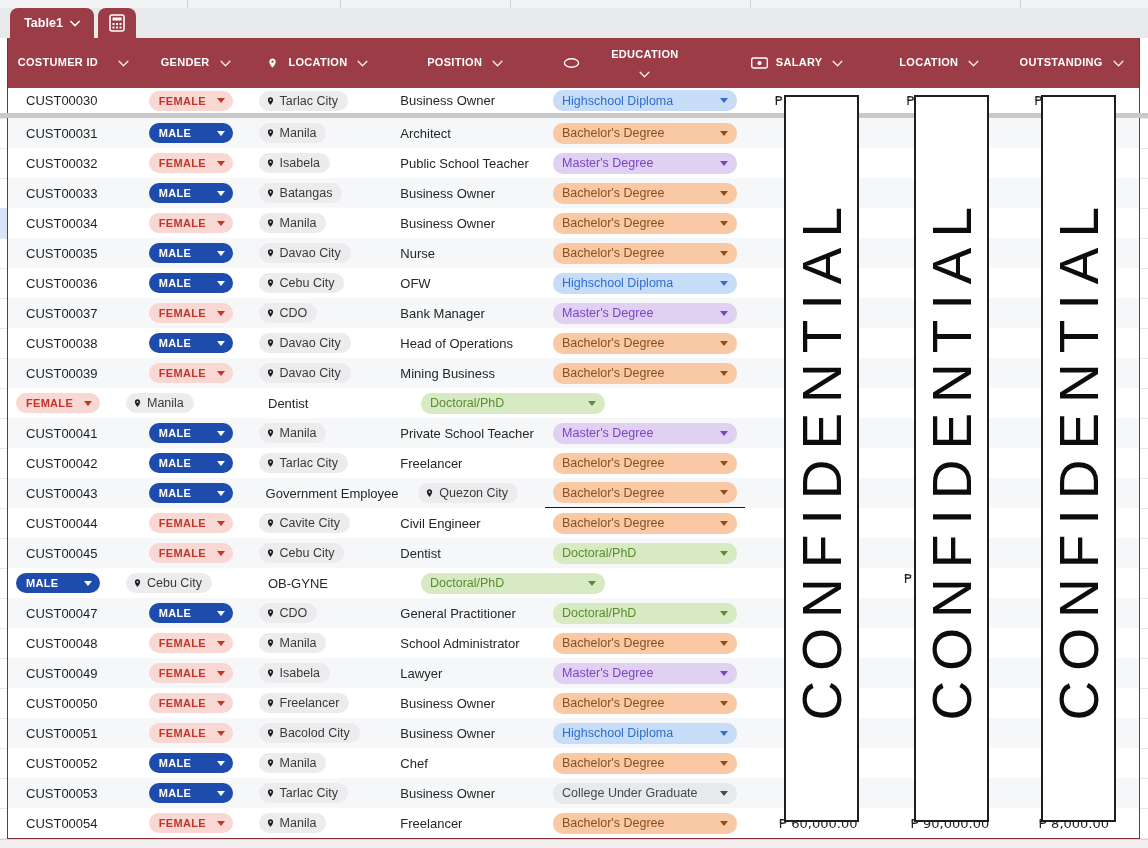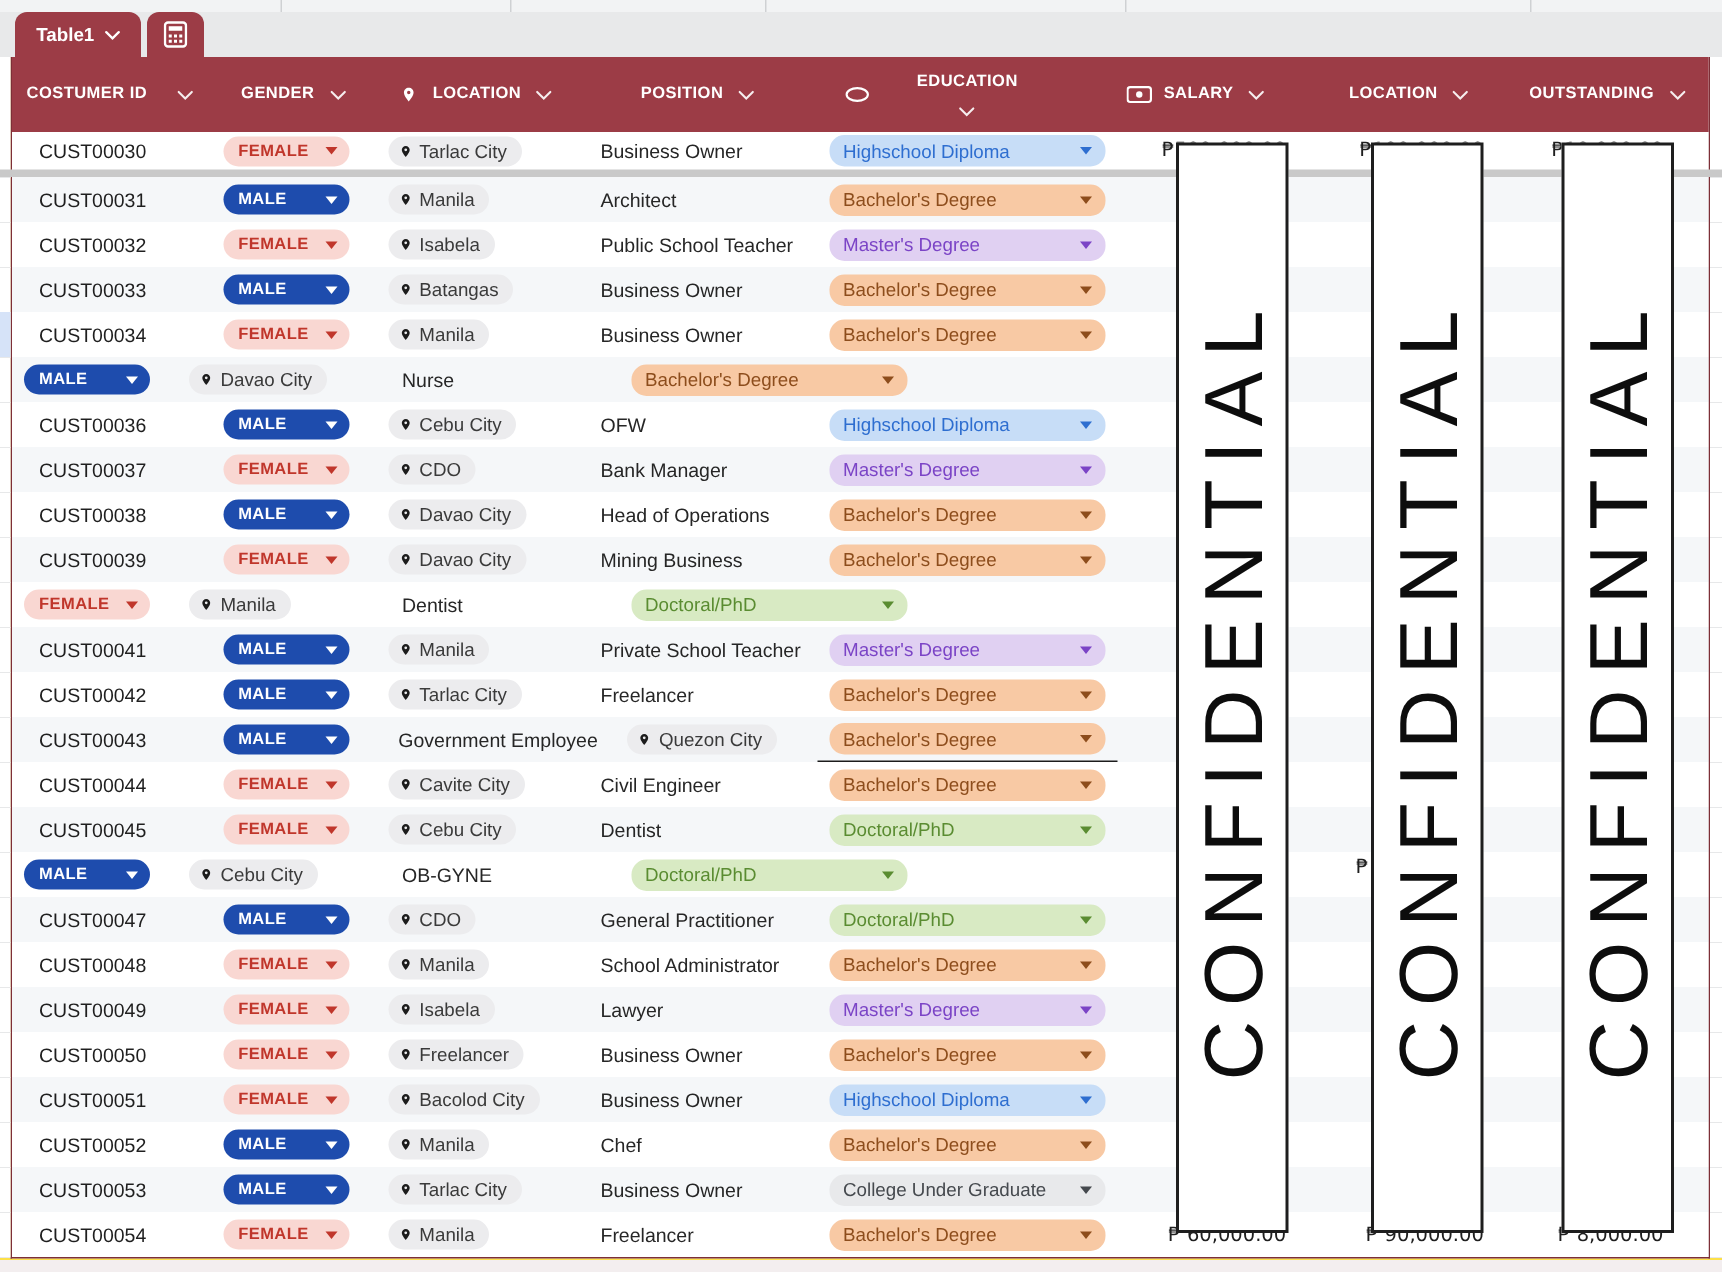--- a/index.html
+++ b/index.html
@@ -322,20 +322,21 @@
             <span class="pill-edu" style="background:#f8c9a4;color:#8d4d1c">
               <span>Bachelor's Degree</span>
               <span class="tri" style="border-top-color:#8d4d1c"></span>
             </span>
           </div>
           <div class="cell cell-money" style="width:130px;padding-right:17px"></div>
           <div class="cell cell-money" style="width:130px;padding-right:15px"></div>
           <div class="cell cell-money" style="width:135px;padding-right:30px"></div>
         </div>
         <div class="row stripe">
+          <div class="cell cell-id" style="width:133px">CUST00035</div>
           <div class="cell cell-gender" style="width:110px">
             <span class="pill-gender" style="background:#1e4cad;color:#ffffff">
               <span>MALE</span>
               <span class="tri" style="border-top-color:#ffffff"></span>
             </span>
           </div>
           <div class="cell cell-location" style="width:135px">
             <span class="pill-loc" style="background:#ececee;color:#3a3a3a">
               <span>
                 <svg width="9" height="12" viewBox="0 0 24 24">

